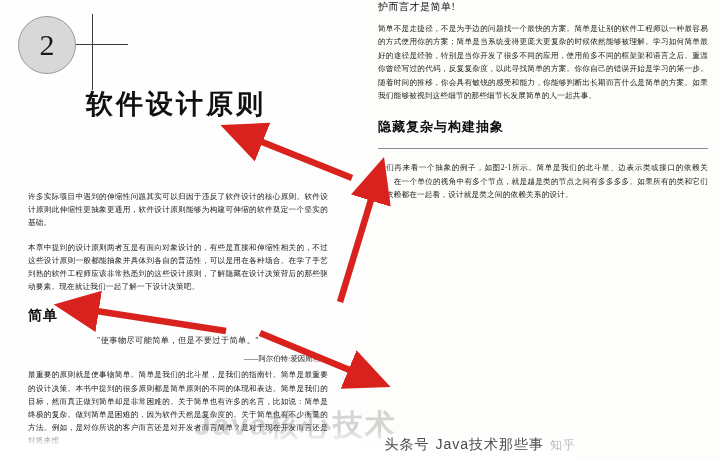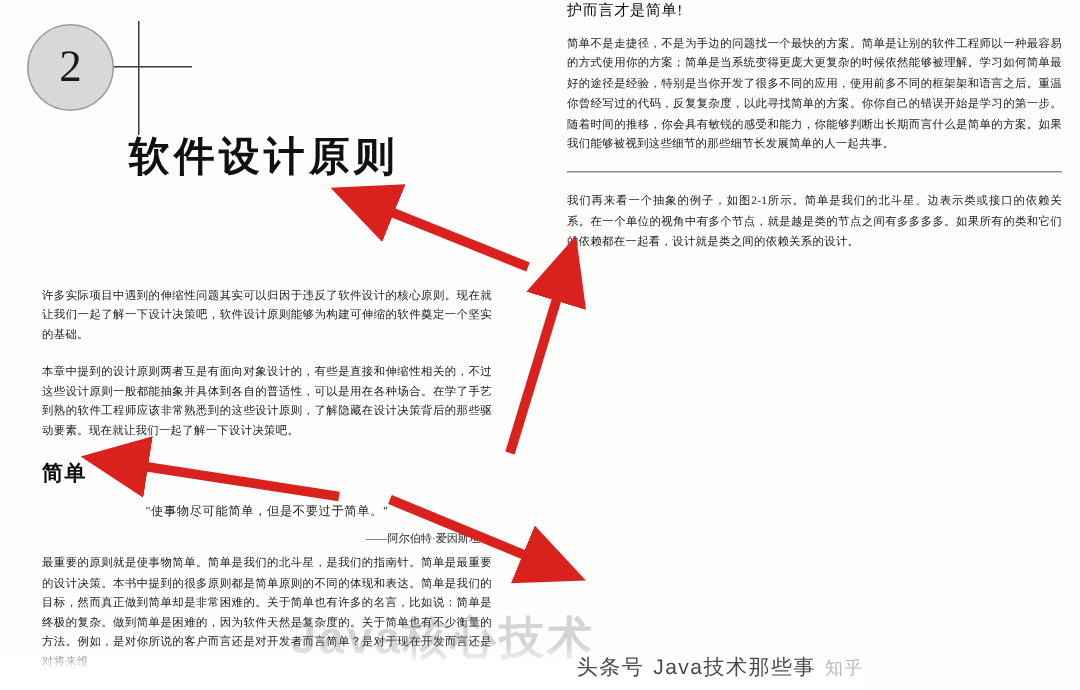--- a/index.html
+++ b/index.html
@@ -211,38 +211,39 @@
 
     <div class="chapter-mark">
       <div class="cross-v"></div>
       <div class="cross-h"></div>
       <div class="chapter-circle">2</div>
     </div>
 
     <div class="chapter-title">软件设计原则</div>
 
     <div class="left-body">
-      <p class="para">许多实际项目中遇到的伸缩性问题其实可以归因于违反了软件设计的核心原则。现在就让我们一起了解一下设计决策吧，软件设计原则能够为构建可伸缩的软件奠定一个坚实的基础。</p>
+      <p class="para">许多实际项目中遇到的伸缩性问题其实可以归因于违反了软件设计的核心原则。软件设计原则此伸缩性更抽象更通用，软件设计原则能够为构建可伸缩的软件奠定一个坚实的基础。</p>
       <p class="para">本章中提到的设计原则两者互是有面向对象设计的，有些是直接和伸缩性相关的，不过这些设计原则一般都能抽象并具体到各自的普适性，可以是用在各种场合。在学了手艺到熟的软件工程师应该非常熟悉到的这些设计原则，了解隐藏在设计决策背后的那些驱动要素。现在就让我们一起了解一下设计决策吧。</p>
 
       <div class="sec-head">简单</div>
 
       <div class="quote-block">
         <div class="quote-text">"使事物尽可能简单，但是不要过于简单。"</div>
         <div class="quote-attrib">——阿尔伯特·爱因斯坦</div>
       </div>
 
       <p class="para">最重要的原则就是使事物简单。简单是我们的北斗星，是我们的指南针。简单是最重要的设计决策。本书中提到的很多原则都是简单原则的不同的体现和表达。简单是我们的目标，然而真正做到简单却是非常困难的。关于简单也有许多的名言，比如说：简单是终极的复杂。做到简单是困难的，因为软件天然是复杂度的。关于简单也有不少衡量的方法。例如，是对你所说的客户而言还是对开发者而言简单？是对于现在开发而言还是对将来维</p>
     </div>
   </div>
 
   <div class="col-right">
     <div class="r-head">护而言才是简单!</div>
     <p class="r-para">简单不是走捷径，不是为手边的问题找一个最快的方案。简单是让别的软件工程师以一种最容易的方式使用你的方案；简单是当系统变得更庞大更复杂的时候依然能够被理解。学习如何简单最好的途径是经验，特别是当你开发了很多不同的应用，使用前多不同的框架架和语言之后。重温你曾经写过的代码，反复复杂度，以此寻找简单的方案。你你自己的错误开始是学习的第一步。随着时间的推移，你会具有敏锐的感受和能力，你能够判断出长期而言什么是简单的方案。如果我们能够被视到这些细节的那些细节长发展简单的人一起共事。</p>
 
+    <div class="r-head2">隐藏复杂与构建抽象</div>
 
     <div class="rule"></div>
     <p class="r-para">我们再来看一个抽象的例子，如图2-1所示。简单是我们的北斗星、边表示类或接口的依赖关系。在一个单位的视角中有多个节点，就是越是类的节点之间有多多多多。如果所有的类和它们的依赖都在一起看，设计就是类之间的依赖关系的设计。</p>
   </div>
 
   <svg class="arrows" viewBox="0 0 720 460" xmlns="http://www.w3.org/2000/svg">
     <defs>
       <marker id="ah" markerWidth="7" markerHeight="7" refX="5.4" refY="3.2" orient="auto">
         <path d="M0,0 L7,3.2 L0,6.4 Z" fill="#d9221d"></path>
       </marker>

